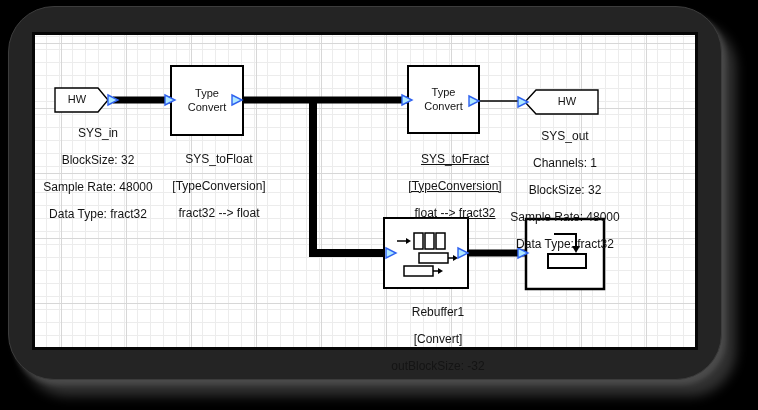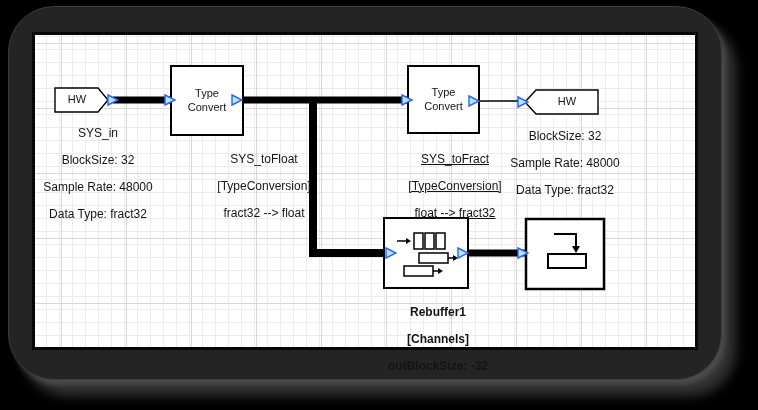--- a/index.html
+++ b/index.html
@@ -103,44 +103,46 @@
     <div class="lbl centerwrap" style="left:51px;top:78px;">
       <div>SYS_in</div>
       <div>BlockSize: 32</div>
       <div>Sample Rate: 48000</div>
       <div>Data Type: fract32</div>
     </div>
 
     <div class="blocktitle" style="left:136px;top:31px;width:72px;height:69px;">Type
 Convert</div>
 
-    <div class="lbl centerwrap" style="left:172px;top:104px;margin-left:45px;">
+    <div class="lbl centerwrap" style="left:172px;top:104px;">
       <div>SYS_toFloat</div>
       <div>[TypeConversion]</div>
       <div>fract32 --&gt; float</div>
     </div>
 
     <div class="blocktitle" style="left:373px;top:31px;width:71px;height:67px;">Type
 Convert</div>
 
     <div class="lbl centerwrap" style="left:408px;top:104px;text-decoration:underline;">
       <div>SYS_toFract</div>
       <div>[TypeConversion]</div>
       <div>float --&gt; fract32</div>
     </div>
 
     <div class="blocktitle" style="left:501px;top:55px;width:62px;height:24px;">HW</div>
 
     <div class="lbl centerwrap" style="left:518px;top:81px;">
+      <div>SYS_out</div>
+      <div>Channels: 1</div>
       <div>BlockSize: 32</div>
       <div>Sample Rate: 48000</div>
       <div>Data Type: fract32</div>
     </div>
 
-    <div class="lbl centerwrap" style="left:391px;top:257px;font-weight:bold;">
+    <div class="lbl centerwrap" style="left:391px;top:257px;">
       <div>Rebuffer1</div>
-      <div>[Channels]</div>
+      <div>[Convert]</div>
       <div>outBlockSize: -32</div>
     </div>
 
 
   </div>
 </div>
 
 </body></html>

